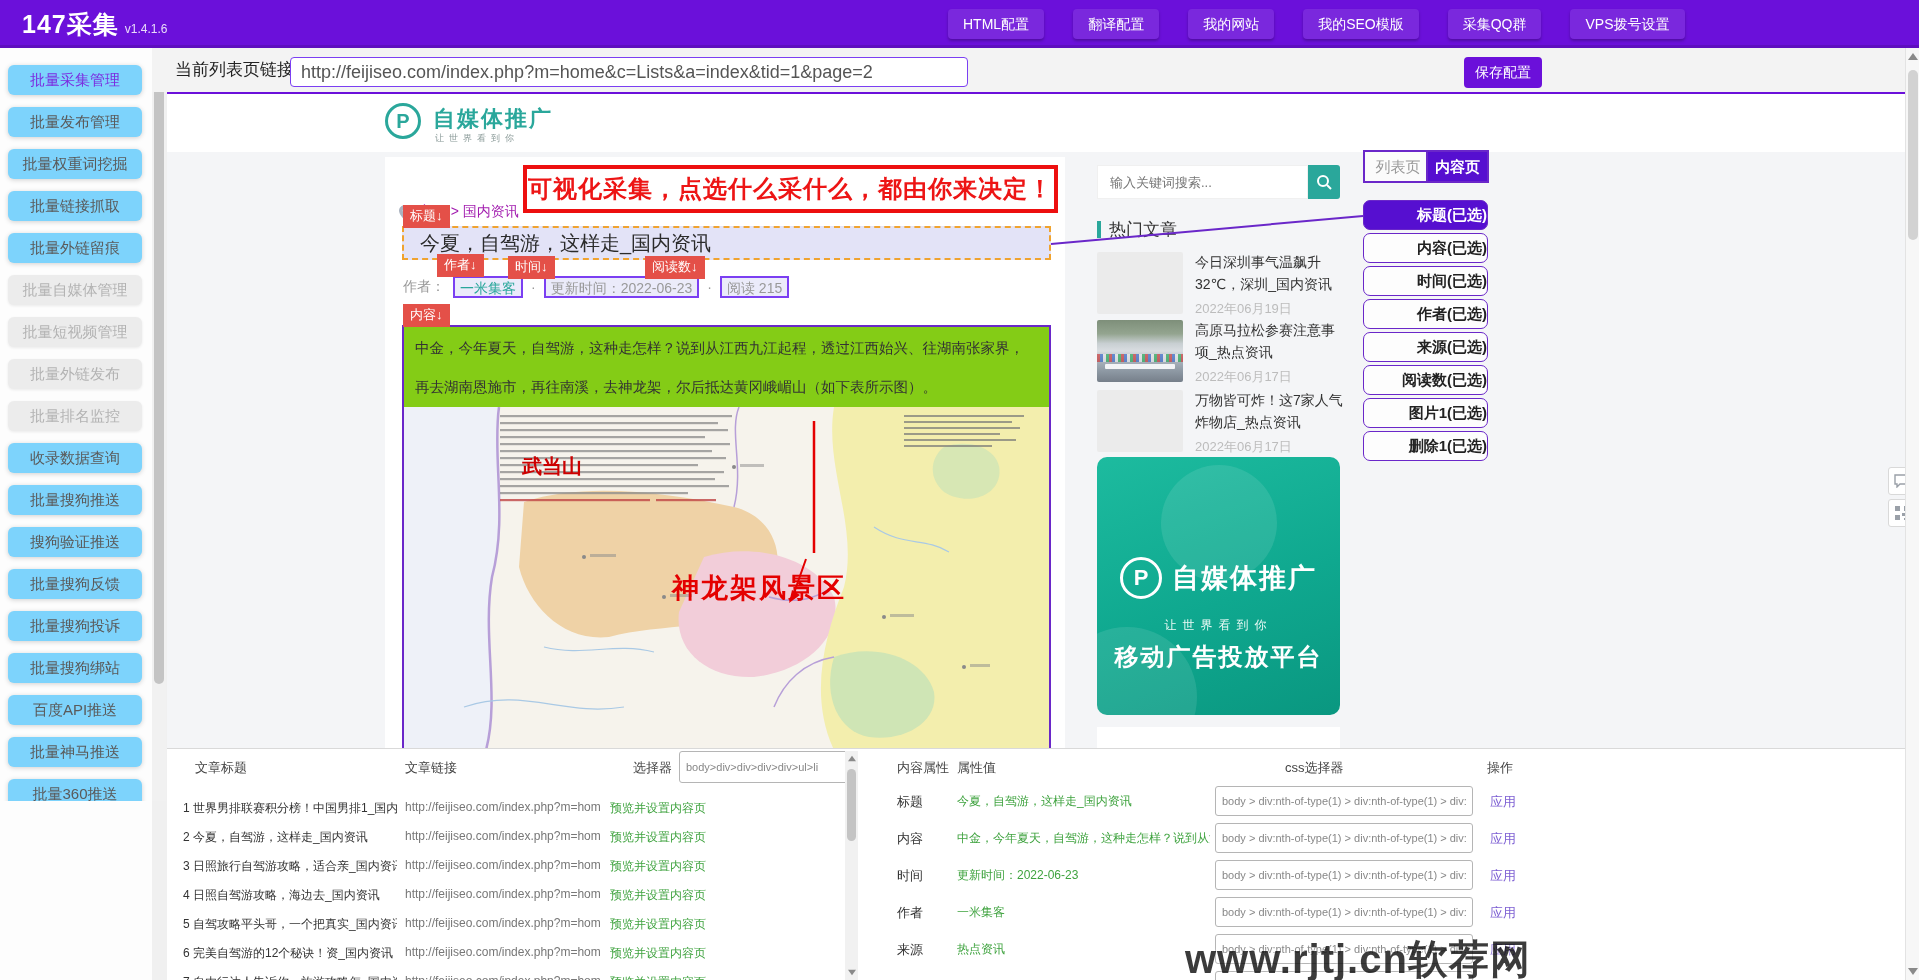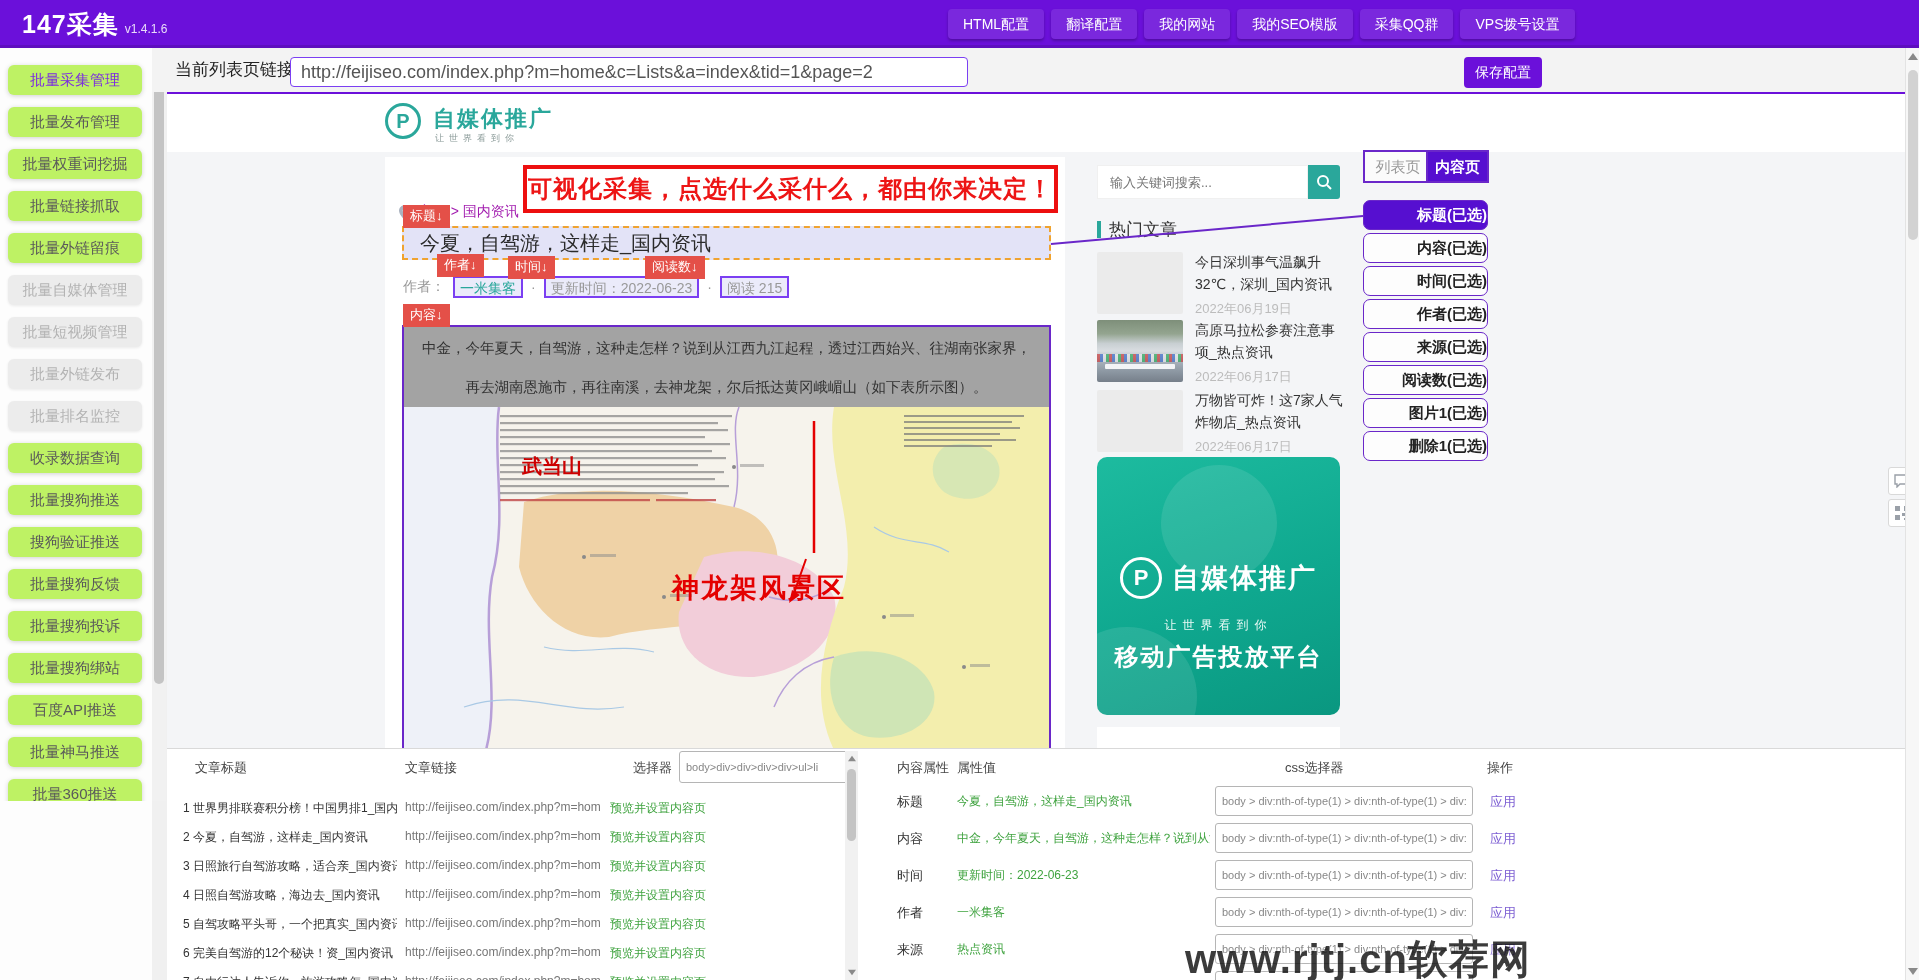--- a/index.html
+++ b/index.html
@@ -3,27 +3,27 @@
 <meta charset="utf-8">
 <style>
   html,body{margin:0;padding:0;background:#e9e9e9;font-family:"Liberation Sans","DejaVu Sans",sans-serif;}
   #screen{position:relative;width:1919px;height:980px;overflow:hidden;background:#f0f0f0;}
   .abs{position:absolute;}
 
   
   .topbar{left:0;top:0;width:1919px;height:48px;background:#6b10da;box-shadow:inset 0 -3px 0 rgba(0,0,0,.12);}
   .logo{left:22px;top:0;height:48px;line-height:48px;color:#fff;font-size:25px;font-weight:bold;letter-spacing:1px;}
   .logo .ver{font-size:12px;font-weight:normal;opacity:.85;margin-left:6px;letter-spacing:0;}
-  .topnav{left:948px;top:9px;display:flex;gap:7px;}
+  .topnav{left:948px;top:9px;display:flex;gap:29px;}
   .topnav .tn{height:30px;line-height:30px;padding:0 15px;color:#fff;font-size:14px;background:rgba(255,255,255,.10);border-radius:4px;box-shadow:0 2px 3px rgba(0,0,0,.25);cursor:pointer;white-space:nowrap;}
 
   
   .sidebar-bg{left:0;top:48px;width:152px;height:932px;background:#fdfdfd;}
   .sidebar{left:0;top:48px;width:152px;height:753px;overflow:hidden;padding-top:17px;box-sizing:border-box;}
-  .sb-btn{width:134px;height:30px;margin:0 0 12px 8px;background:#bef264;border-radius:6px;box-shadow:0 1px 5px rgba(0,0,0,.18);font-size:15px;color:#5a5a5a;text-align:center;line-height:30px;cursor:pointer;white-space:nowrap;}
+  .sb-btn{width:134px;height:30px;margin:0 0 12px 8px;background:#7dd3fc;border-radius:6px;box-shadow:0 1px 5px rgba(0,0,0,.18);font-size:15px;color:#5a5a5a;text-align:center;line-height:30px;cursor:pointer;white-space:nowrap;}
   .sb-btn.active{color:#7b2ce0;}
   .sb-btn.disabled{background:#ececec;color:#b3b3b3;box-shadow:0 1px 3px rgba(0,0,0,.08);cursor:default;}
   .v-scroll{background:#f1f1f1;}
   .arrow-up{width:0;height:0;border-left:5px solid transparent;border-right:5px solid transparent;border-bottom:7px solid #8a8a8a;}
   .arrow-down{width:0;height:0;border-left:5px solid transparent;border-right:5px solid transparent;border-top:7px solid #8a8a8a;}
   .thumb{background:#c4c4c4;border-radius:5px;}
 
   
   .toolstrip{left:152px;top:48px;width:1767px;height:44px;background:#f3f3f3;}
   .url-label{left:175px;top:58px;font-size:17px;color:#222;}
@@ -44,21 +44,21 @@
   
   .article-card{left:218px;top:63px;width:680px;height:593px;background:#fff;}
   .breadcrumb{left:14px;top:14px;font-size:14px;color:#a21caf;display:flex;align-items:center;margin-top:32px;}
   .red-banner{left:138px;top:8px;width:527px;height:40px;border:4px solid #ed0f0f;background:#fff;color:#ed1515;font-size:24px;font-weight:bold;text-align:center;line-height:40px;letter-spacing:1px;box-sizing:content-box;}
   .tag{background:#e45048;color:#fff;font-size:13px;padding:2px 7px 3px;display:inline-block;z-index:5;white-space:nowrap;}
   .title-box{left:17px;top:69px;width:649px;height:34px;background:#e3e3f7;border:2px dashed #f0a32f;box-sizing:border-box;font-size:20px;color:#2b2b2b;line-height:30px;padding-left:16px;overflow:hidden;white-space:nowrap;}
   .meta-row{left:18px;top:119px;display:flex;align-items:center;gap:8px;font-size:14px;color:#999;}
   .mbox{border:2px solid #7b3ff2;background:#ebebfa;padding:0 5px;height:22px;line-height:20px;box-sizing:border-box;white-space:nowrap;}
   .mbox.author{color:#2aa79b;}
   .content-box{left:17px;top:168px;width:649px;height:425px;border:2px solid #6a27c9;box-sizing:border-box;background:#fff;overflow:hidden;}
-  .content-text{background:#a3a3a3;padding:2px 11px;font-size:14.5px;color:#333;line-height:39px;height:80px;box-sizing:border-box;text-align:center;}
+  .content-text{background:#84cc16;padding:2px 11px;font-size:14.5px;color:#333;line-height:39px;height:80px;box-sizing:border-box;}
 
   
   .search-input{left:930px;top:71px;width:211px;height:34px;background:#fff;border:1px solid #f0f0f0;font-size:13px;color:#555;padding:0 12px;box-sizing:border-box;font-family:inherit;}
   .search-btn{left:1141px;top:71px;width:32px;height:34px;background:#2aa79b;border:none;border-radius:0 3px 3px 0;cursor:pointer;display:flex;align-items:center;justify-content:center;}
   .hot-header{left:930px;top:124px;display:flex;align-items:center;gap:8px;font-size:17px;color:#333;}
   .hot-bar{width:4px;height:17px;background:#2aa79b;}
   .hot-item-thumb{width:86px;height:62px;background:#ebebeb;border-radius:2px;}
   .hot-title{font-size:14px;color:#333;line-height:1.55;width:152px;}
   .hot-date{font-size:13px;color:#bcbcbc;margin-top:5px;}
   .ad-banner{left:930px;top:363px;width:243px;height:258px;border-radius:10px;background:linear-gradient(160deg,#1dbb9f 0%,#0fa88f 55%,#0a9780 100%);overflow:hidden;}

